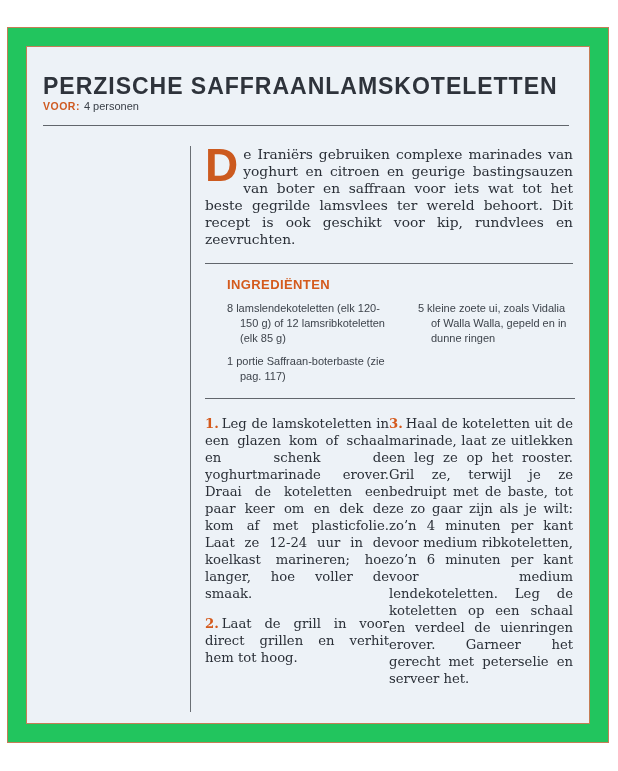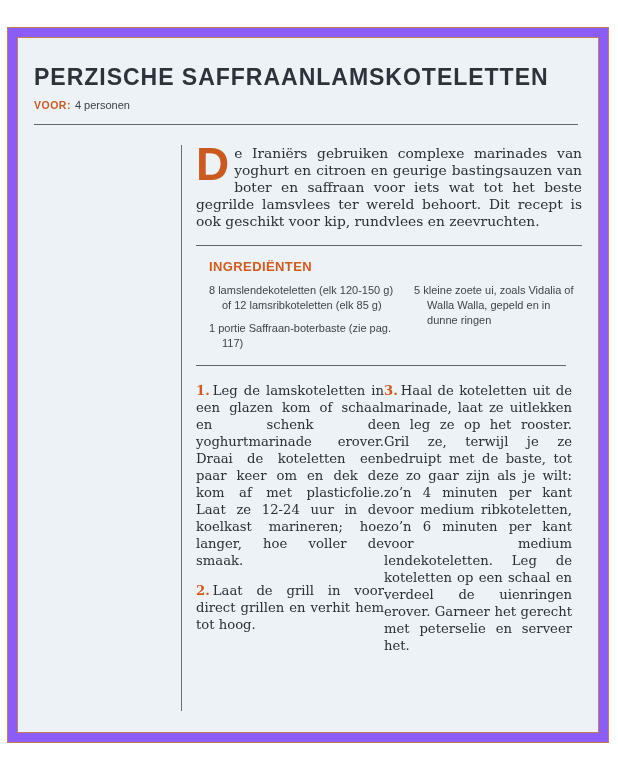--- a/index.html
+++ b/index.html
@@ -3,22 +3,22 @@
 <meta charset="utf-8">
 <style>
   * { margin: 0; padding: 0; box-sizing: border-box; }
   html, body { width: 618px; height: 771px; background: #ffffff; }
   body { position: relative; font-family: "Liberation Sans", sans-serif; }
 
   .frame {
     position: absolute; left: 7px; top: 27px;
     width: 602px; height: 716px;
     border: 1px solid #c47e56;
-    background: #8b5cf6;
-    padding: 9px;
+    background: #22c55e;
+    padding: 18px;
   }
   .page {
     width: 100%; height: 100%;
     border: 1px solid #c47e56;
     background: #edf2f7;
     padding: 0 16px;
     overflow: hidden;
   }
 
   
@@ -28,21 +28,20 @@
     font-weight: 700;
     font-size: 24px;
     line-height: 26px;
     letter-spacing: 1px;
     color: #2e333b;
     transform: scaleX(0.96);
     transform-origin: left center;
     white-space: nowrap;
   }
   .serves-line {
-    margin-top: 8px;
     font-size: 11px;
     line-height: 14px;
     color: #3a4048;
   }
   .serves-label {
     color: #cf5a21;
     font-weight: 700;
     font-size: 10.5px;
     letter-spacing: 0.5px;
     margin-right: 4px;
@@ -77,21 +76,21 @@
     line-height: 35px;
     margin: 2px 5px 0 0;
   }
 
   .rule-intro {
     border: 0; border-top: 1px solid #61666c;
     margin-top: 15px;
   }
 
   
-  .ingredients { margin-left: 13px; }
+  .ingredients { margin-left: 22px; }
   .ing-heading {
     margin-top: 13px;
     font-weight: 700;
     font-size: 13px;
     letter-spacing: 0.4px;
     color: #d45a1c;
     line-height: 16px;
   }
   .ing-cols { display: flex; gap: 20px; margin-top: 8px; }
   .ing-col-left  { width: 194px; }

